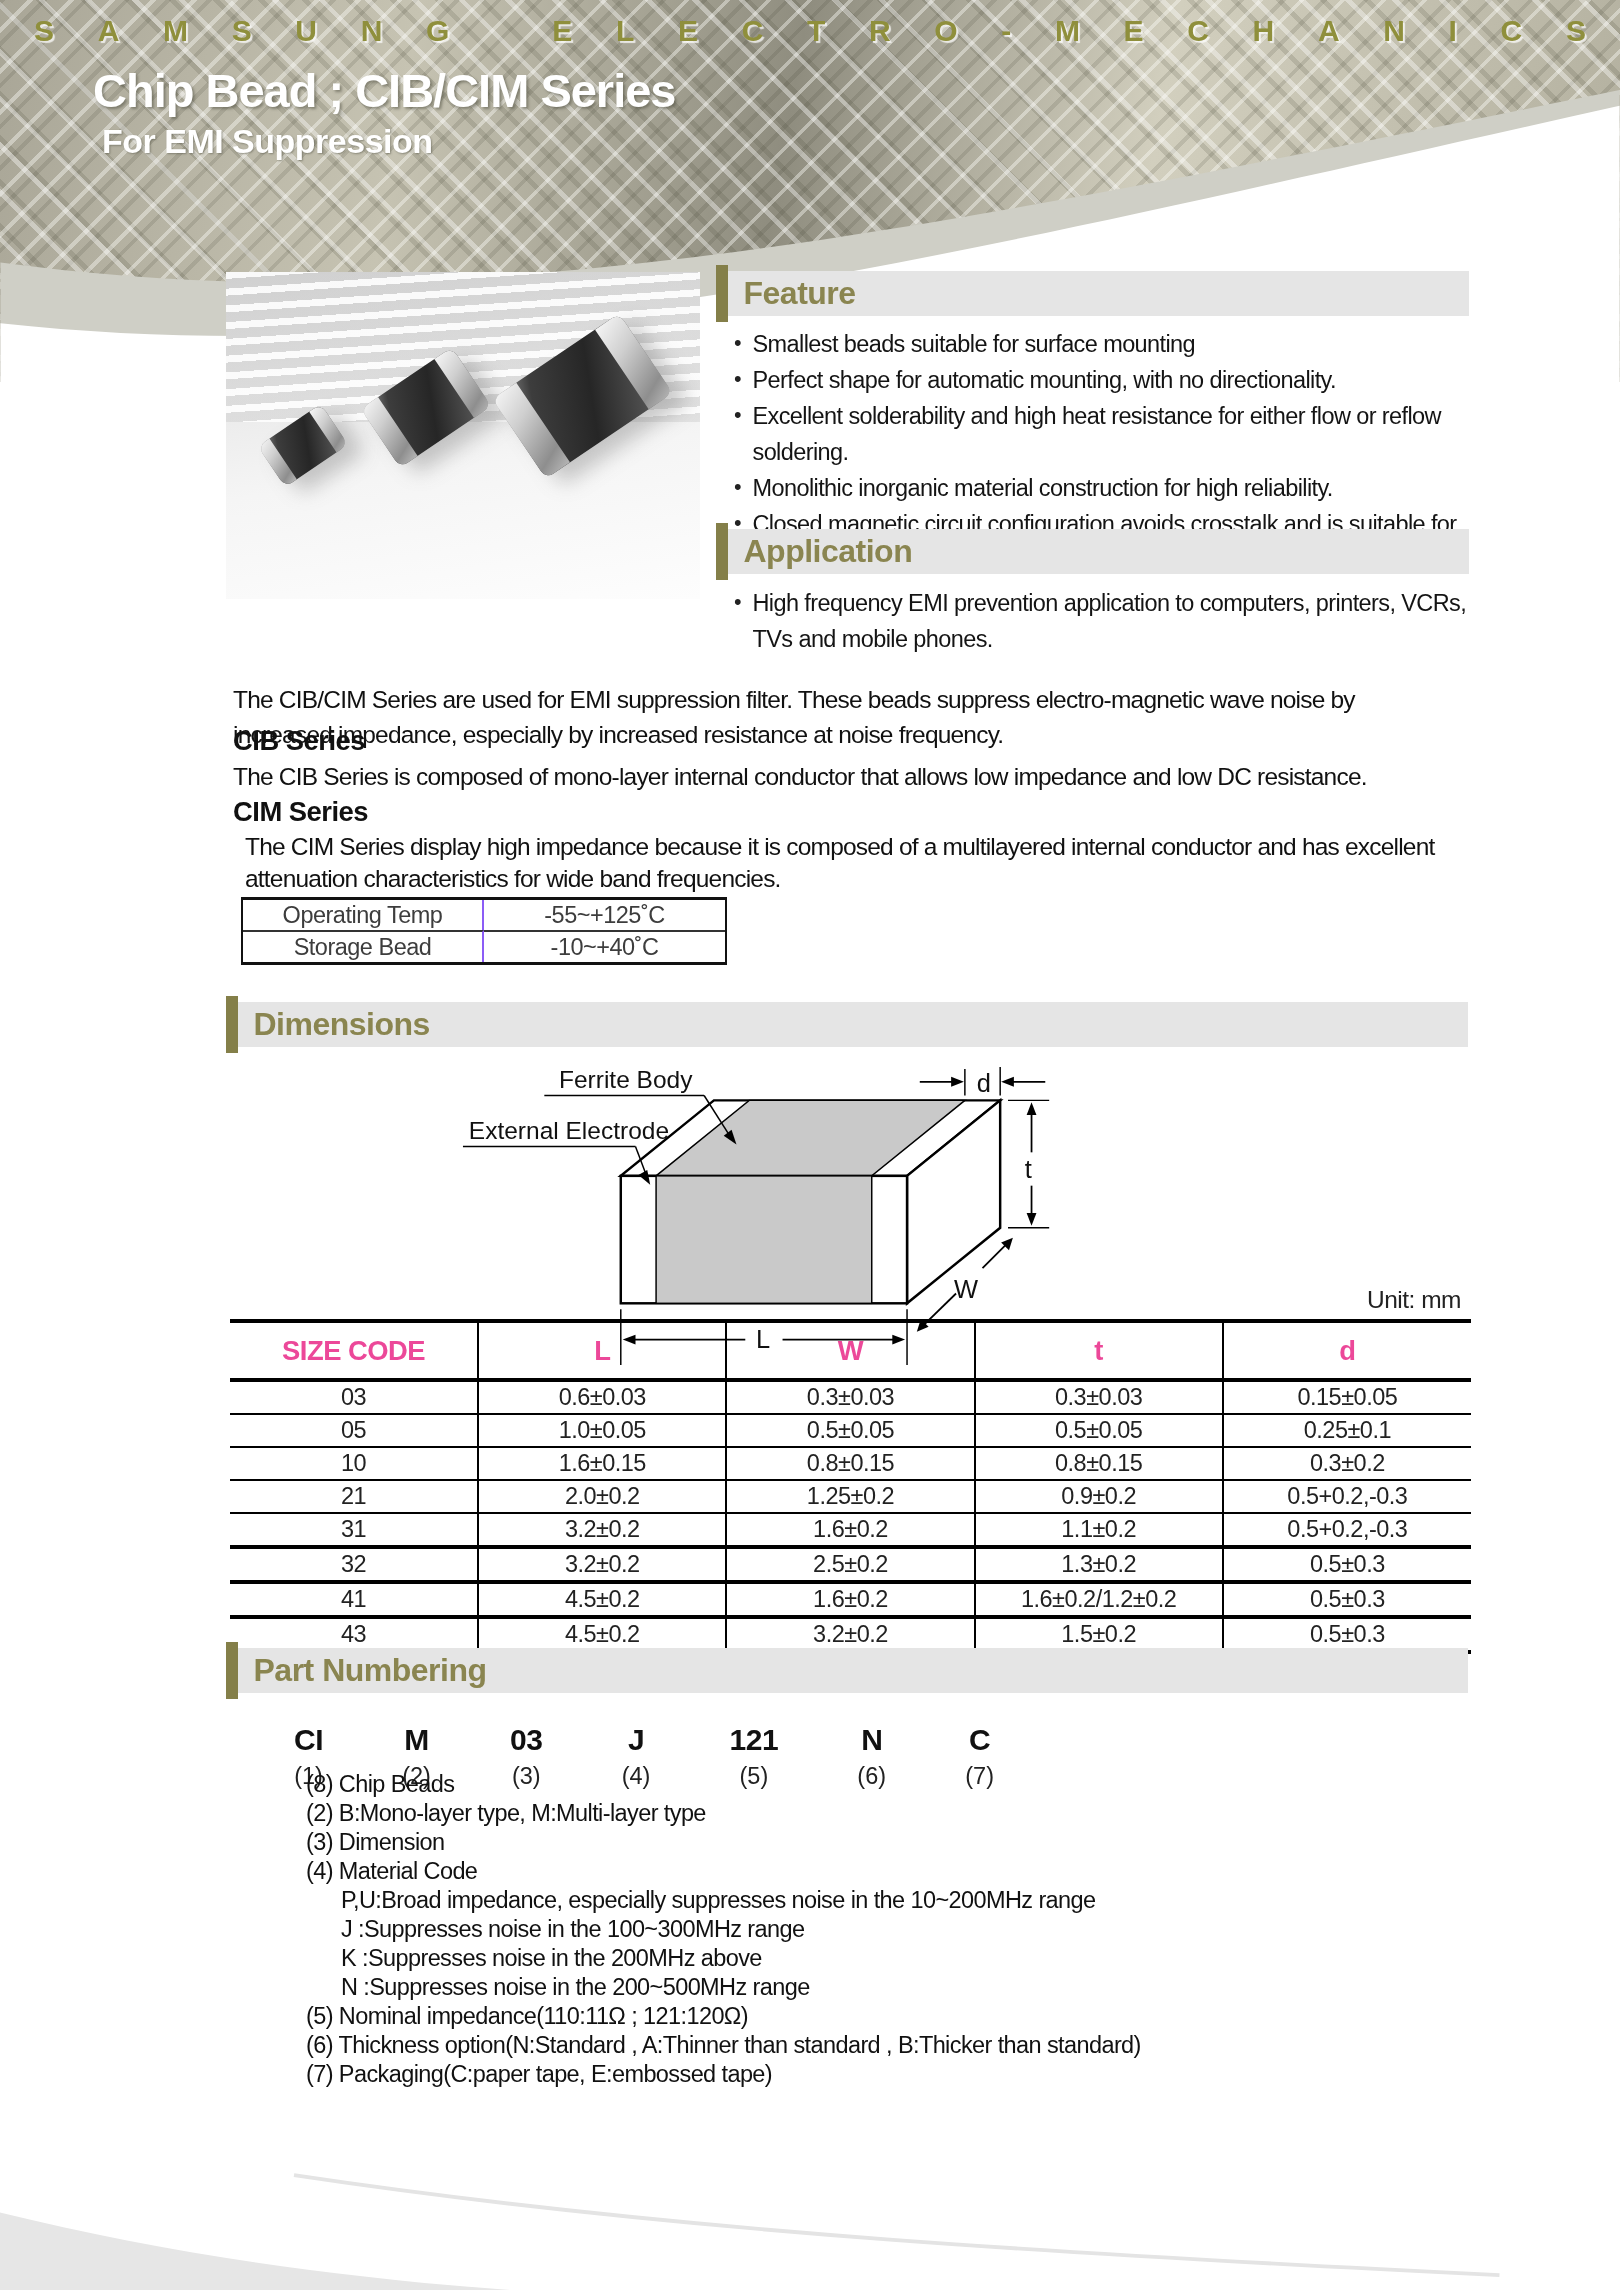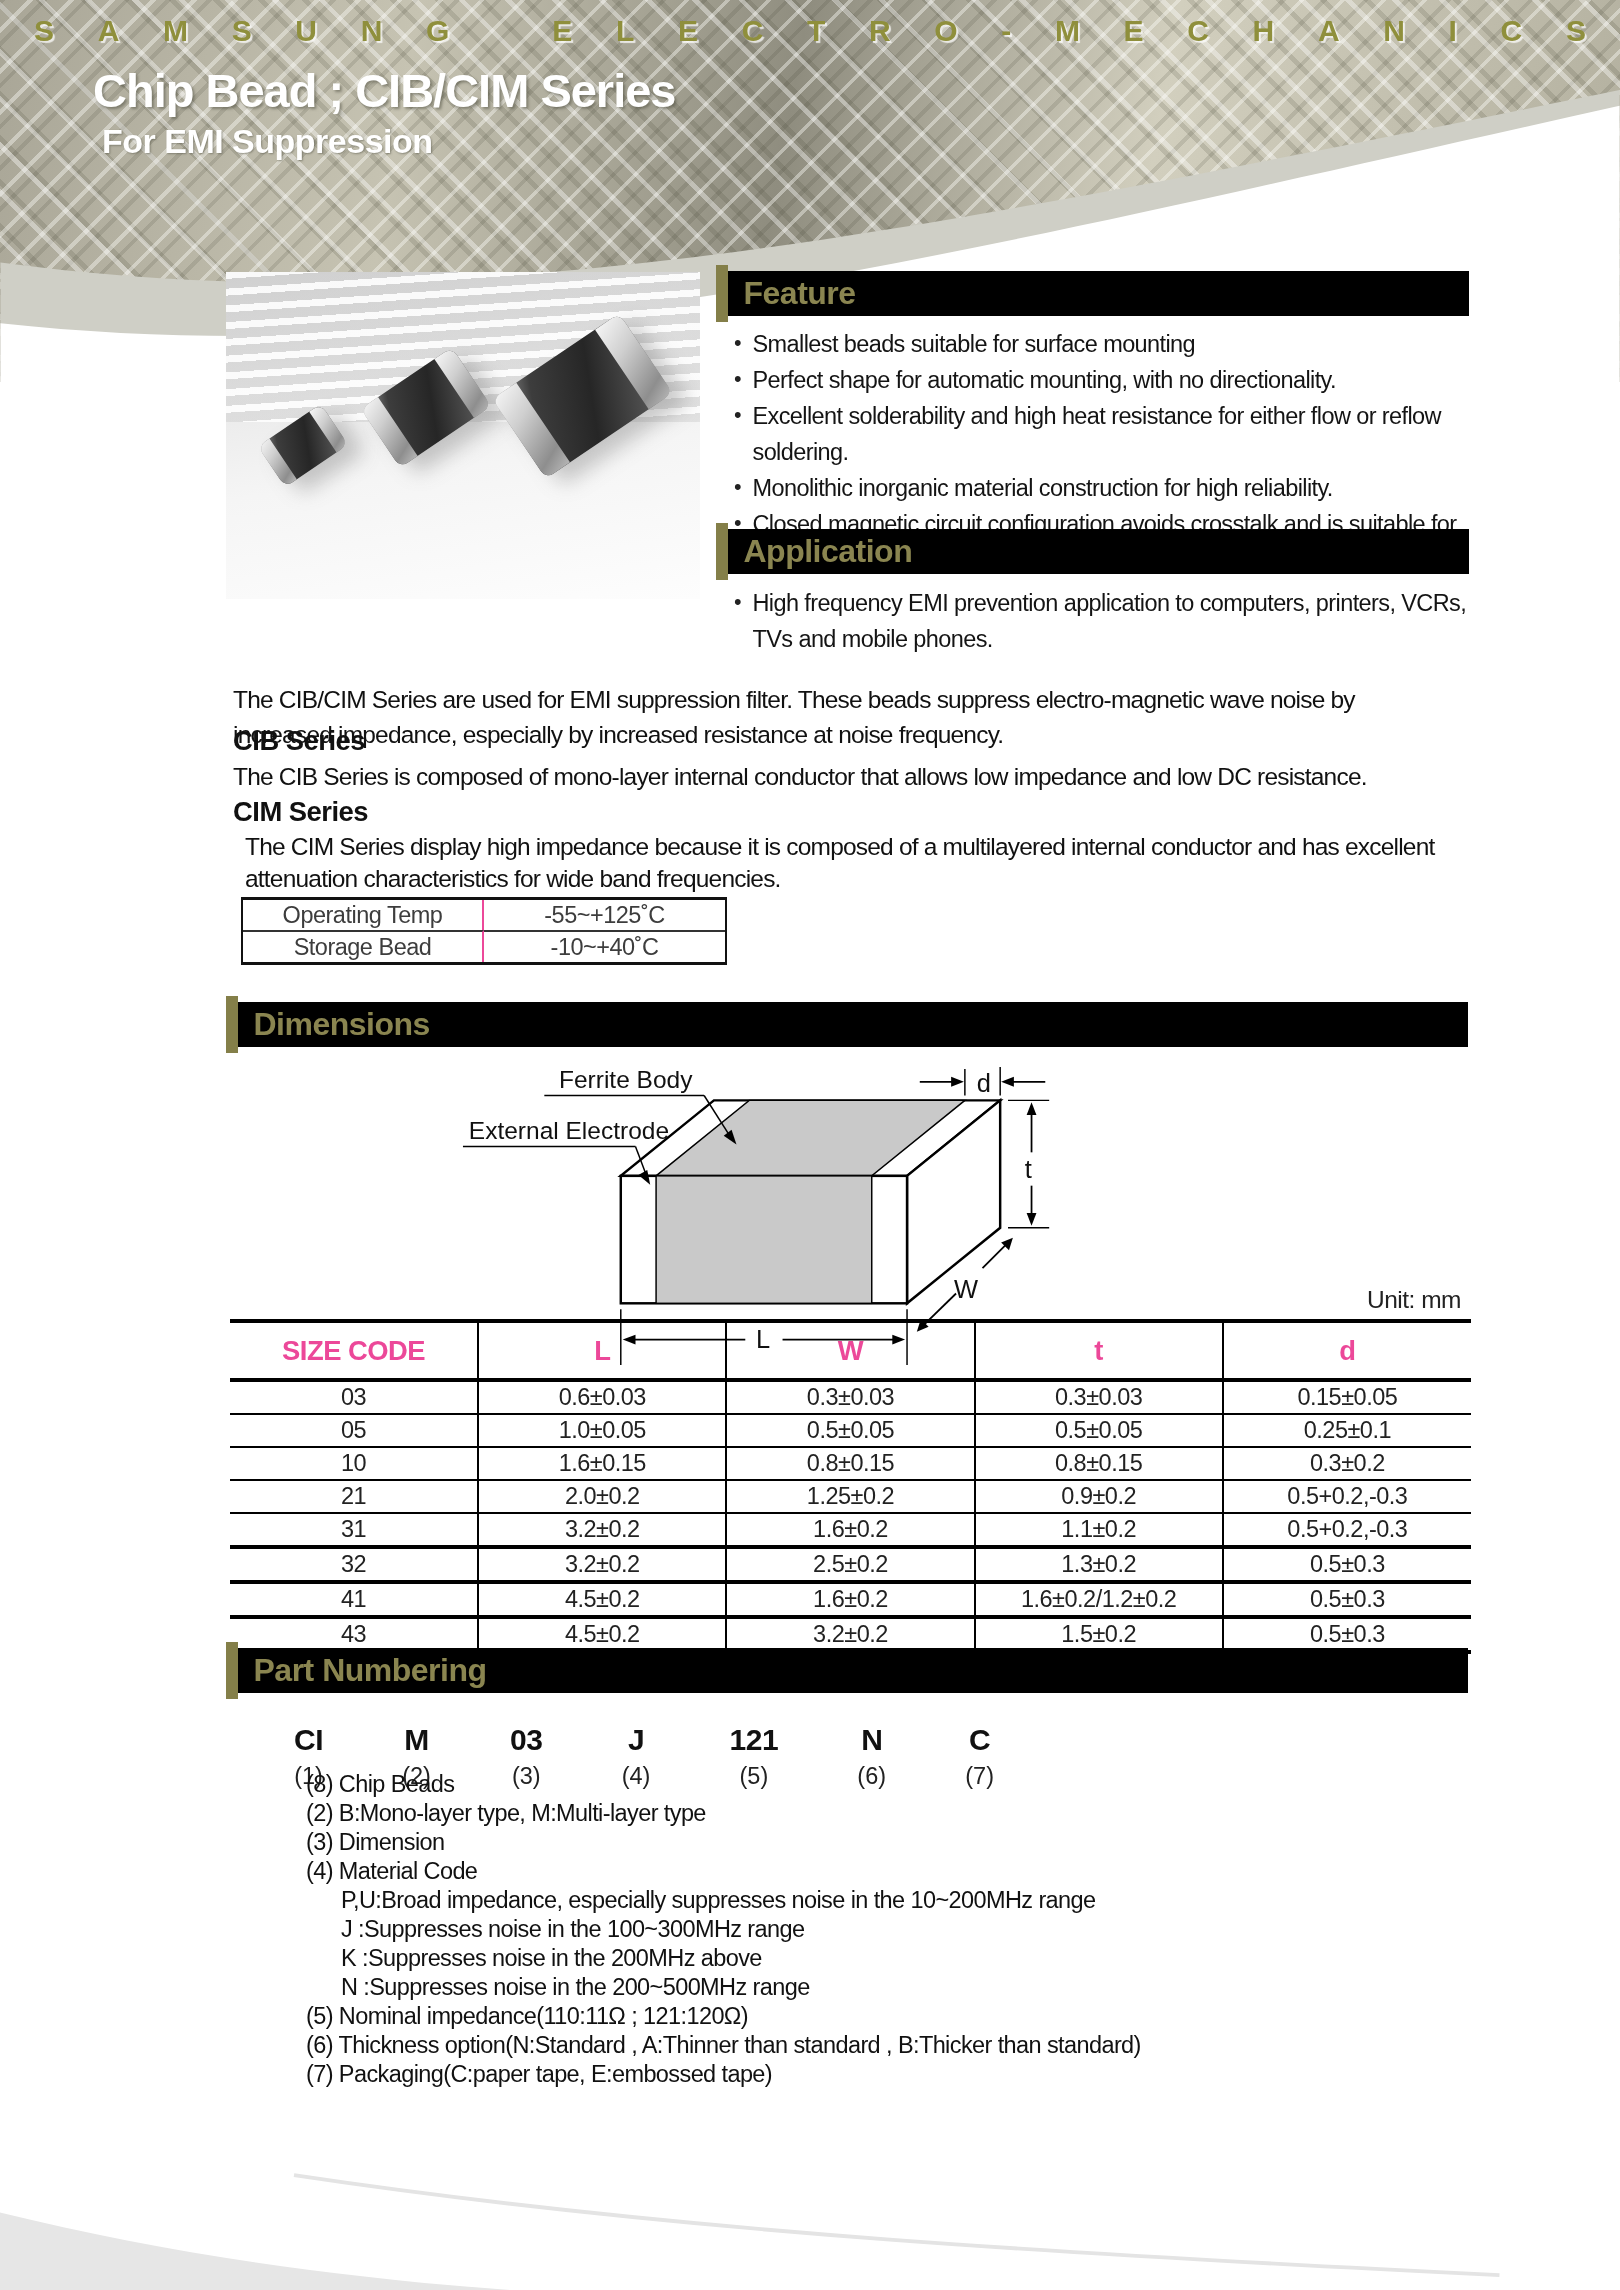--- a/index.html
+++ b/index.html
@@ -36,21 +36,21 @@
         background:linear-gradient(155deg,#f4f4f4 0%,#cfcfcf 35%,#8e8e8e 80%,#b5b5b5 100%);}
   .bead::before{left:0;border-radius:8.8px 0 0 8.8px;}
   .bead::after{right:0;border-radius:0 8.8px 8.8px 0;}
   .bead1{left:39px;top:149px;width:76px;height:49px;}
   .bead2{left:145px;top:100px;width:110px;height:71px;}
   .bead3{left:280px;top:76px;width:153px;height:96px;}
 
   
   .secbar{position:absolute;height:45px;}
   .secbar .accent{position:absolute;left:0;top:-5.9px;width:11.8px;height:57px;background:#847f49;}
-  .secbar .label{position:absolute;left:11.8px;top:0;right:0;height:45px;background:#000000;
+  .secbar .label{position:absolute;left:11.8px;top:0;right:0;height:45px;background:#e5e5e5;
                  display:flex;align-items:center;padding-left:15.7px;font-size:32px;font-weight:bold;
                  color:#8a8550;letter-spacing:-0.5px;}
   .sb-feature{left:716px;top:271px;width:753px;}
   .sb-application{left:716px;top:529px;width:753px;text-align:center;}
   .sb-dimensions{left:226px;top:1002px;width:1242px;}
   .sb-partnumbering{left:226px;top:1648px;width:1242px;}
 
   
   .bullets{position:absolute;margin:0;padding:0;list-style:none;font-size:23.5px;line-height:36px;
            color:#141414;letter-spacing:-0.6px;}
@@ -64,21 +64,21 @@
   .series-h{font-size:27.4px;font-weight:bold;letter-spacing:-0.5px;}
   .cib-h{left:233px;top:725px;}
   .cib-t{left:233px;top:761px;width:1264px;font-size:24.5px;line-height:32px;}
   .cim-h{left:233px;top:796px;}
   .cim-t{left:245px;top:831px;width:1220px;font-size:24.5px;line-height:32px;}
 
   
   .temp{position:absolute;left:241px;top:897px;width:482px;border:3.9px solid #111;border-left-width:2.9px;border-right-width:2.9px;
         display:grid;grid-template-columns:241px 241px;font-size:23.5px;color:#3d3d3d;letter-spacing:-0.5px;}
   .temp .cell{height:30px;display:flex;align-items:center;justify-content:center;}
-  .temp .c-label{border-right:2px solid #ec4899;}
+  .temp .c-label{border-right:2px solid #8b5cf6;}
   .temp .r2{border-top:2px solid #333;}
 
   
   .diagram{position:absolute;left:461px;top:1066px;width:647px;height:306px;}
   .unit{position:absolute;left:1367px;top:1286px;font-size:24.5px;color:#222;letter-spacing:-0.5px;}
 
   
   .sizetbl{position:absolute;left:230px;top:1319px;width:1241px;border-collapse:collapse;table-layout:fixed;
            font-size:23.5px;color:#222;letter-spacing:-0.5px;}
   .sizetbl th{height:53px;font-size:27.4px;font-weight:bold;color:#ec4899;border-bottom:4.9px solid #000;}

